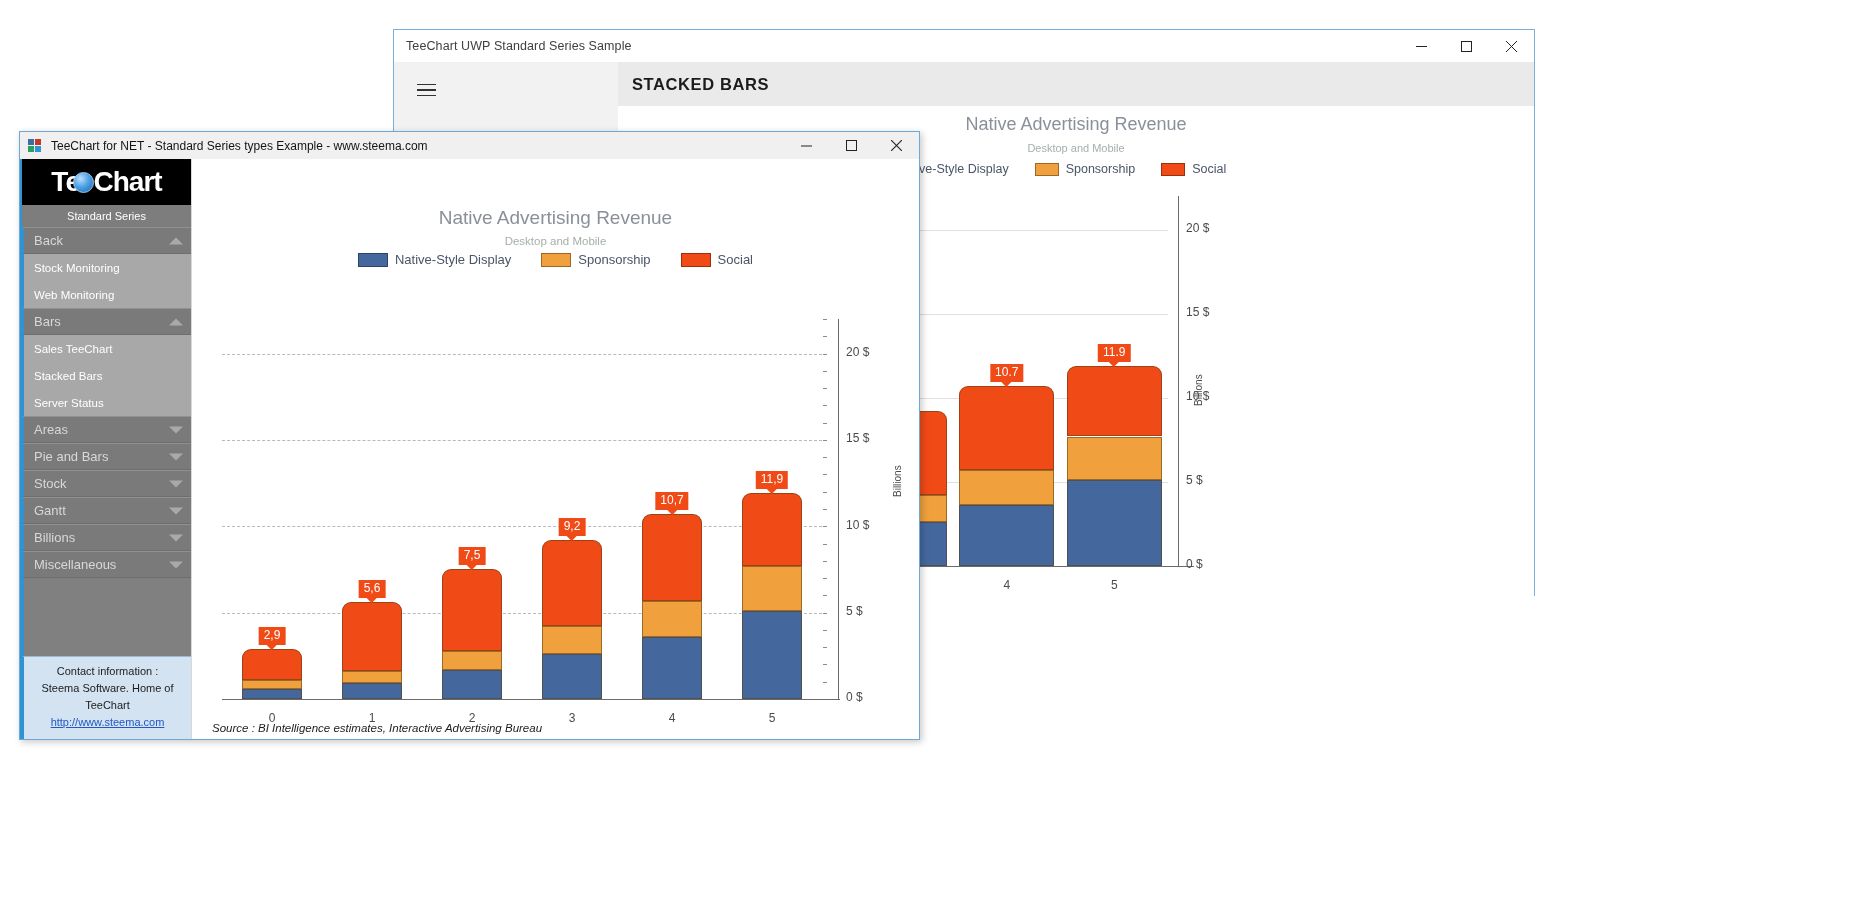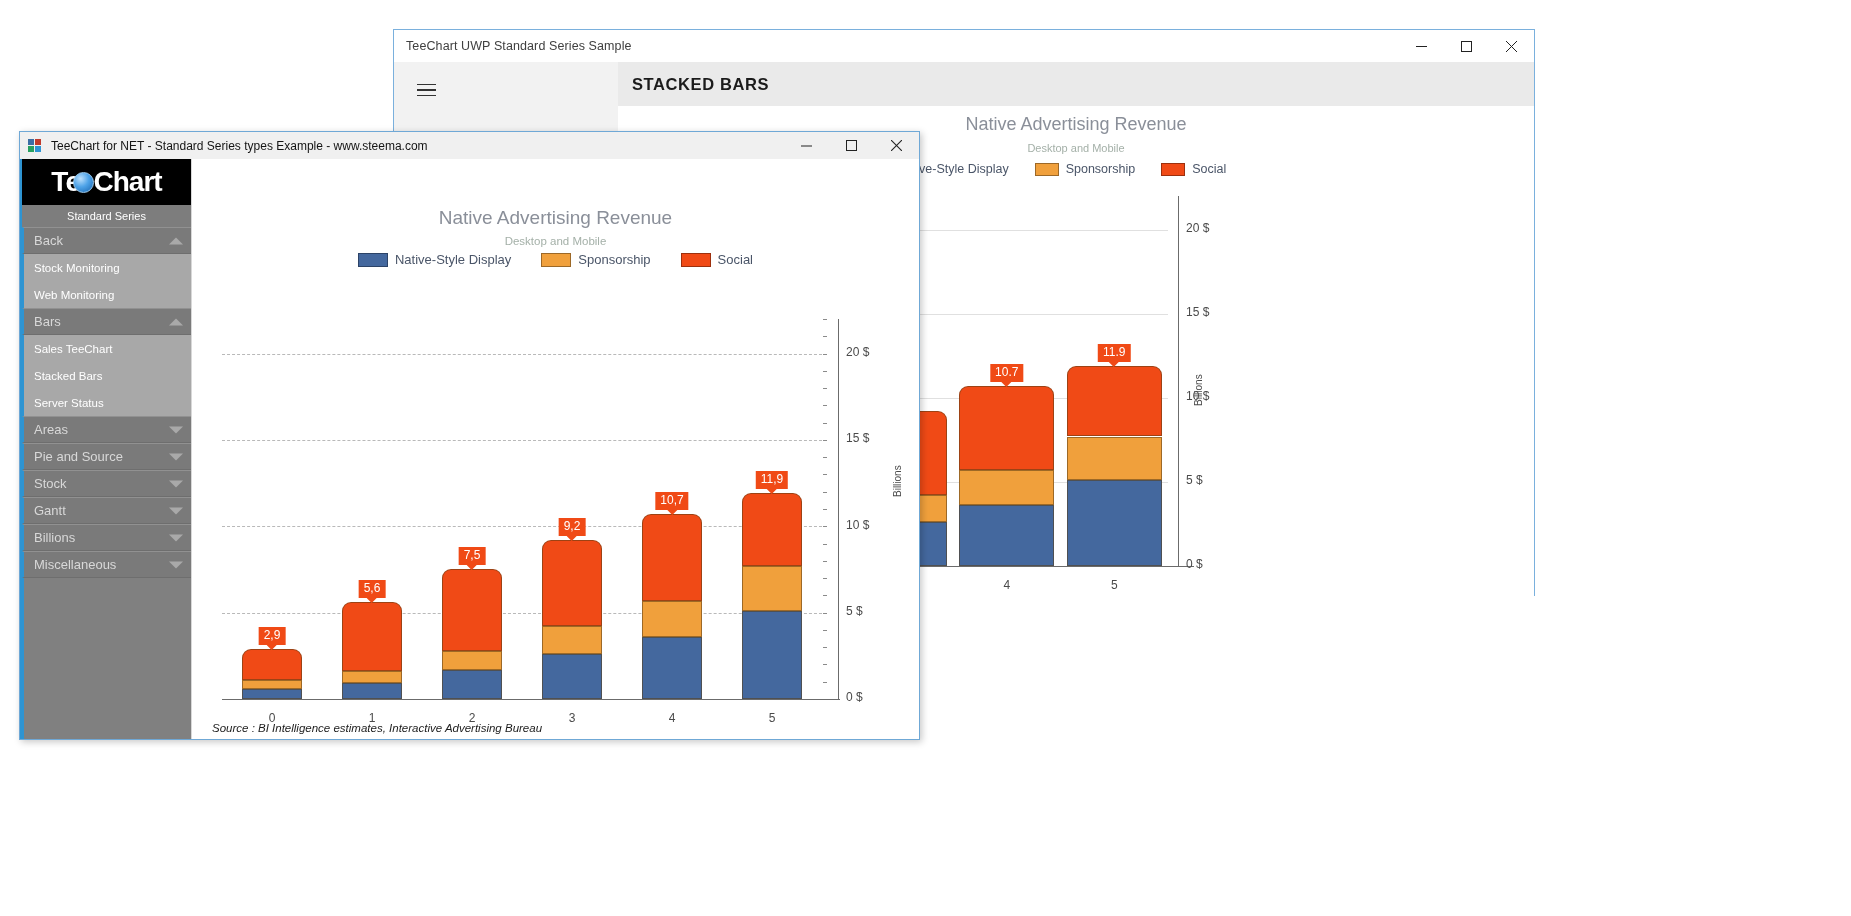--- a/index.html
+++ b/index.html
@@ -338,41 +338,46 @@
               <span>Stacked Bars</span>
             </div>
             <div class="nav-item">
               <span>Server Status</span>
             </div>
             <div class="nav-group">
               <span>Areas</span>
               <span class="caret down"></span>
             </div>
             <div class="nav-group">
-              <span>Pie and Source</span>
+              <span>Pie and Bars</span>
               <span class="caret down"></span>
             </div>
             <div class="nav-group">
               <span>Stock</span>
               <span class="caret down"></span>
             </div>
             <div class="nav-group">
               <span>Gantt</span>
               <span class="caret down"></span>
             </div>
             <div class="nav-group">
               <span>Billions</span>
               <span class="caret down"></span>
             </div>
             <div class="nav-group">
               <span>Miscellaneous</span>
               <span class="caret down"></span>
             </div>
           </div>
         <div class="nav-fill"></div>
+        <div class="wf-contact">
+          <div>Contact information :</div>
+          <div>Steema Software. Home of TeeChart</div>
+          <div><a href="#">http://www.steema.com</a></div>
+        </div>
       </div>
       <div class="wf-chart-area">
         <div class="chart" id="wf-chart">
             <div class="chart-title" style="top: 48px; font-size: 19px;">Native Advertising Revenue</div>
             <div class="chart-sub" style="top: 76px; font-size: 11.5px;">Desktop and Mobile</div>
             <div class="chart-legend" style="top: 93px; font-size: 13px; gap: 30px;">
               <div class="legend-item">
                 <span class="legend-swatch" style="width: 30px; height: 14px; background: rgb(68, 104, 158);"></span>
                 <span class="legend-label">Native-Style Display</span>
               </div>

